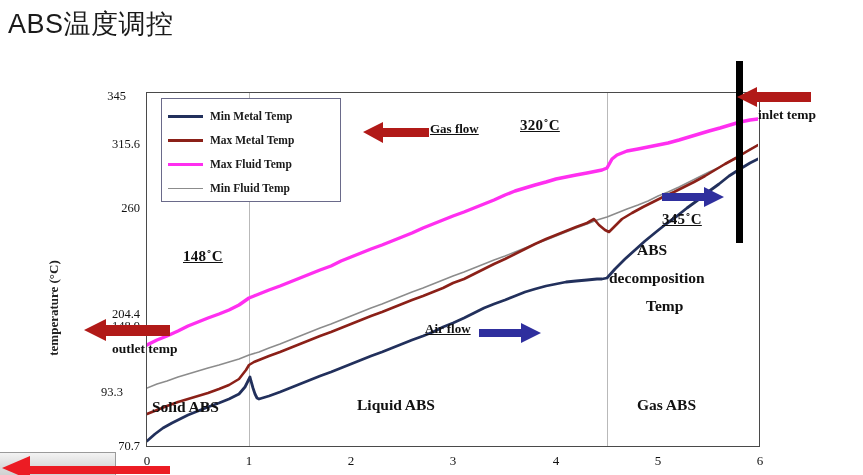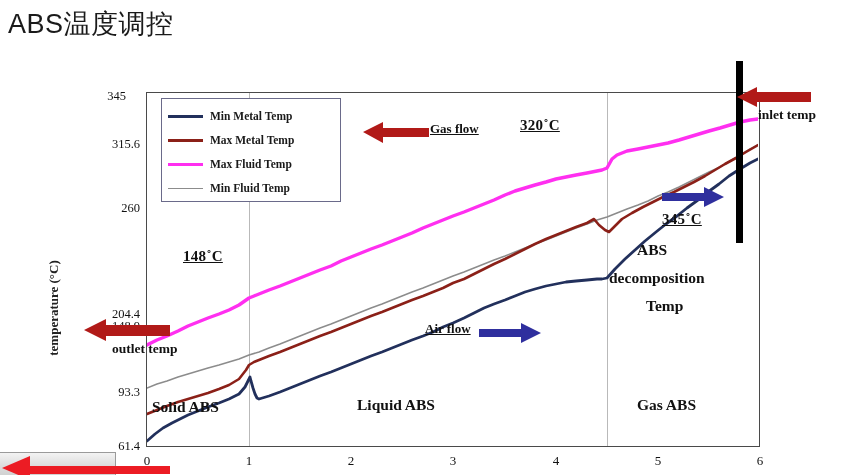--- a/index.html
+++ b/index.html
@@ -120,22 +120,22 @@
 
   <div id="figure">
 
     <div id="y-axis-title">temperature (°C)</div>
 
     <div class="y-label" style="left:70px;top:34px;">345</div>
     <div class="y-label" style="left:84px;top:82px;">315.6</div>
     <div class="y-label" style="left:84px;top:146px;">260</div>
     <div class="y-label" style="left:84px;top:206px;margin-top:46px;">204.4</div>
     <div class="y-label" style="left:84px;top:264px;">148.9</div>
-    <div class="y-label" style="left:84px;top:330px;">93.3</div>
-    <div class="y-label" style="left:84px;top:384px;">61.4</div>
+    <div class="y-label" style="left:84px;top:330px;text-align:center;">93.3</div>
+    <div class="y-label" style="left:84px;top:384px;">70.7</div>
 
     <div class="x-label" style="left:134px;top:398px;">0</div>
     <div class="x-label" style="left:236px;top:398px;">1</div>
     <div class="x-label" style="left:338px;top:398px;">2</div>
     <div class="x-label" style="left:440px;top:398px;">3</div>
     <div class="x-label" style="left:543px;top:398px;">4</div>
     <div class="x-label" style="left:645px;top:398px;">5</div>
     <div class="x-label" style="left:747px;top:398px;">6</div>
 
     <div id="plot">

